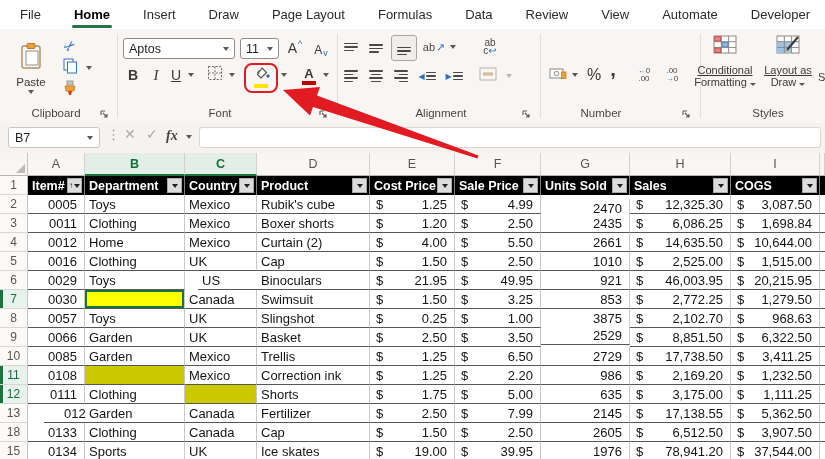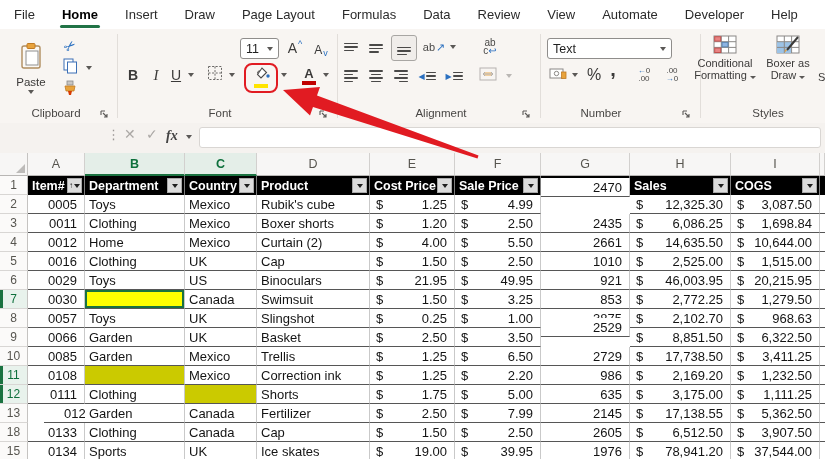--- a/index.html
+++ b/index.html
@@ -2,41 +2,41 @@
 <html><head>
 <meta charset="utf-8">
 <style>
   html,body{margin:0;padding:0;background:#fff;}
   #app{position:relative;width:825px;height:459px;overflow:hidden;
        font-family:"Liberation Sans",sans-serif;background:#fff;-webkit-font-smoothing:antialiased;}
 
   
   #tabsbar{position:absolute;left:0;top:0;width:825px;height:29px;background:#fff;
            display:flex;align-items:center;padding-left:14px;gap:27px;font-size:13px;color:#2b2b2b;white-space:nowrap;}
-  .tab{position:relative;cursor:default;}
+  .tab{position:relative;cursor:default;margin-left:6px;}
   .tab.active{font-weight:700;color:#000;}
   .tab.active::after{content:"";position:absolute;left:-2px;right:-2px;bottom:-6px;height:3px;background:#217346;border-radius:2px;}
 
   
   #ribbon{position:absolute;left:0;top:29px;width:825px;height:94px;background:#F8F5F2;border-bottom:1px solid #D8D4D0;}
   .vsep{position:absolute;top:5px;height:84px;width:1px;background:#E2DEDA;}
   .grplabel{position:absolute;top:78px;font-size:11.5px;color:#484644;text-align:center;}
   .launcher{position:absolute;top:80px;width:11px;height:11px;}
   .launcher svg{display:block;}
   .combo{position:absolute;height:21px;background:#fff;border:1px solid #8F8D8B;border-radius:3px;
          font-size:12.5px;color:#1f1f1f;display:flex;align-items:center;padding:0 5px;box-sizing:border-box;}
   .combo .cval{flex:1;overflow:hidden;}
   .chv{width:0;height:0;border-left:3.5px solid transparent;border-right:3.5px solid transparent;border-top:4px solid #5a5856;display:inline-block;}
   .chv.dis{border-top-color:#BAB7B4;}
   .ibtn{position:absolute;display:flex;align-items:center;justify-content:center;color:#3b3a39;}
   .bars{display:flex;flex-direction:column;width:14px;}
   .bars .b{height:1.5px;background:#4a4948;margin-top:2px;border-radius:1px;}
   .selbox{border:1px solid #A8A6A3;background:#F0EDEA;border-radius:3px;}
   .two-line-btn{position:absolute;display:flex;flex-direction:column;align-items:center;font-size:11px;color:#3b3a39;text-align:center;line-height:12px;}
-  .two-line-btn .lbl{margin-top:1px;}
+  .two-line-btn .lbl{margin-top:8px;text-decoration:underline;}
   .underbar{display:block;width:14px;height:4px;margin-top:1px;}
 
   
   #fbar{position:absolute;left:0;top:123px;width:825px;height:30px;background:#F5F2EF;border-bottom:1px solid #CFCBC7;}
   #namebox{position:absolute;left:8px;top:4px;width:92px;height:21px;background:#fff;border:1px solid #C8C5C2;border-radius:3px;
            display:flex;align-items:center;padding:0 6px;box-sizing:border-box;font-size:12.5px;color:#1f1f1f;}
   #namebox .cval{flex:1;}
   #fdots{position:absolute;left:107px;top:4px;font-size:13px;color:#9a9794;letter-spacing:0;}
   .fbtn{position:absolute;top:3px;font-size:14px;color:#ABA8A5;}
   #fxlbl{position:absolute;left:166px;top:5px;font-family:"Liberation Serif",serif;font-style:italic;font-weight:700;font-size:14px;color:#444;}
@@ -128,20 +128,24 @@
       </span>
     </div>
     <div class="grplabel" style="left:10px;width:92px;">Clipboard</div>
     <div class="launcher" style="left:99px;">
       <svg width="11" height="11" viewBox="0 0 11 11">
           <path d="M2 2 h4 M2 2 v4 M4 4 l4 4 M8 5 v3 h-3" stroke="#5a5856" fill="none" stroke-width="1.1"></path>
         </svg>
     </div>
     <div class="vsep" style="left:117px;"></div>
 
+    <div class="combo" style="left:123px;top:9px;width:112px;">
+      <span class="cval">Aptos</span>
+      <i class="chv"></i>
+    </div>
     <div class="combo" style="left:240px;top:9px;width:39px;">
       <span class="cval">11</span>
       <i class="chv"></i>
     </div>
     <div class="ibtn" style="left:284px;top:8px;width:22px;height:22px;font-size:14px;">A<span style="font-size:9px;color:#2B70C0;margin:-8px 0 0 1px;">^</span></div>
     <div class="ibtn" style="left:310px;top:10px;width:22px;height:22px;font-size:12px;">A<span style="font-size:9px;color:#2B70C0;margin:6px 0 0 1px;">v</span></div>
 
     <div class="ibtn" style="left:124px;top:35px;width:18px;height:22px;font-weight:700;font-size:14px;">B</div>
     <div class="ibtn" style="left:148px;top:35px;width:16px;height:22px;font-style:italic;font-family:'Liberation Serif',serif;font-size:15px;">I</div>
     <div class="ibtn" style="left:168px;top:35px;width:16px;height:22px;text-decoration:underline;font-size:14px;">U</div>
@@ -261,24 +265,20 @@
     </div>
     <i class="chv dis" style="position:absolute;left:506px;top:45px;"></i>
     <div class="grplabel" style="left:381px;width:120px;">Alignment</div>
     <div class="launcher" style="left:521px;">
       <svg width="11" height="11" viewBox="0 0 11 11">
           <path d="M2 2 h4 M2 2 v4 M4 4 l4 4 M8 5 v3 h-3" stroke="#5a5856" fill="none" stroke-width="1.1"></path>
         </svg>
     </div>
     <div class="vsep" style="left:540px;"></div>
 
-    <div class="combo" style="left:547px;top:9px;width:125px;">
-      <span class="cval">Text</span>
-      <i class="chv"></i>
-    </div>
     <div class="ibtn" style="left:547px;top:36px;width:22px;height:20px;">
       <span>
         <svg width="18" height="13" viewBox="0 0 18 13">
             <rect x="1" y="2" width="13" height="9" fill="#fff" stroke="#8a8886"></rect>
             <circle cx="7.5" cy="6.5" r="2.2" fill="none" stroke="#8a8886"></circle>
             <rect x="12.5" y="5" width="4.5" height="6.5" fill="#E8A33D" stroke="#C07B25" stroke-width="0.8"></rect>
           </svg>
       </span>
     </div>
     <i class="chv" style="position:absolute;left:572px;top:44px;"></i>
@@ -316,28 +316,32 @@
     <div class="two-line-btn" style="left:759px;top:6px;width:58px;">
       <span>
         <svg width="24" height="19" viewBox="0 0 24 19">
             <rect x="1" y="1" width="22" height="17" fill="#fff" stroke="#8a8886"></rect>
             <rect x="1" y="7" width="14" height="11" fill="#9DC3E6"></rect>
             <path d="M8.3 1 V18 M15.6 1 V18 M1 6.7 H23 M1 12.4 H23" stroke="#8a8886" fill="none"></path>
             <path d="M22 2 L11 15" stroke="#3b3a39" stroke-width="2"></path>
             <path d="M11 15 l-2.5 3 l0.8 -3.8 Z" fill="#E8A33D"></path>
           </svg>
       </span>
-      <span class="lbl">Boxer as</span>
+      <span class="lbl">Layout as</span>
       <span><span>Draw</span> <i class="chv" style="border-top-width:3.5px;"></i></span>
     </div>
     <div style="position:absolute;left:818px;top:42px;font-size:11px;color:#3b3a39;">S</div>
     <div class="grplabel" style="left:723px;width:90px;">Styles</div>
   </div>
 
   <div id="fbar">
+    <div id="namebox">
+      <span class="cval">B7</span>
+      <i class="chv"></i>
+    </div>
     <span id="fdots">⋮</span>
     <span class="fbtn" style="left:124px;">✕</span>
     <span class="fbtn" style="left:146px;">✓</span>
     <span id="fxlbl">fx</span>
     <i class="chv" style="position:absolute;left:186px;top:12px;"></i>
     <div id="ffield"></div>
   </div>
 
   <div id="grid">
     <div id="cornercell">
@@ -419,21 +423,21 @@
         <div class="dcell left" style="left: 185px; top: 42px; width: 72px;">Mexico</div>
         <div class="dcell left" style="left: 257px; top: 42px; width: 113px;">Rubik's cube</div>
         <div class="dcell cur" style="left: 370px; top: 42px; width: 85px;">
           <span>$</span>
           <span>1.25</span>
         </div>
         <div class="dcell cur" style="left: 455px; top: 42px; width: 86px;">
           <span>$</span>
           <span>4.99</span>
         </div>
-        <div class="dcell right" style="left: 541px; top: 25px; width: 89px;">2470</div>
+        <div class="dcell right" style="left: 541px; top: 46px; width: 89px;">2470</div>
         <div class="dcell cur" style="left: 630px; top: 42px; width: 101px;">
           <span>$</span>
           <span>12,325.30</span>
         </div>
         <div class="dcell cur" style="left: 731px; top: 42px; width: 89px;">
           <span>$</span>
           <span>3,087.50</span>
         </div>
         <div class="dcell" style="left: 820px; top: 42px; width: 5px; border-right: none;"></div>
       </div>
@@ -509,21 +513,21 @@
         <div class="dcell cur" style="left: 731px; top: 99px; width: 89px;">
           <span>$</span>
           <span>1,515.00</span>
         </div>
         <div class="dcell" style="left: 820px; top: 99px; width: 5px; border-right: none;"></div>
       </div>
       <div>
         <div class="rowhdr" style="top: 118px;">6</div>
         <div class="dcell right" style="left: 28px; top: 118px; width: 57px;">0029</div>
         <div class="dcell left" style="left: 85px; top: 118px; width: 100px;">Toys</div>
-        <div class="dcell left" style="left: 185px; top: 118px; width: 72px;">US</div>
+        <div class="dcell left" style="left: 198px; top: 118px; width: 72px;">US</div>
         <div class="dcell left" style="left: 257px; top: 118px; width: 113px;">Binoculars</div>
         <div class="dcell cur" style="left: 370px; top: 118px; width: 85px;">
           <span>$</span>
           <span>21.95</span>
         </div>
         <div class="dcell cur" style="left: 455px; top: 118px; width: 86px;">
           <span>$</span>
           <span>49.95</span>
         </div>
         <div class="dcell right" style="left: 541px; top: 118px; width: 89px;">921</div>
@@ -594,21 +598,21 @@
         <div class="dcell left" style="left: 185px; top: 175px; width: 72px;">UK</div>
         <div class="dcell left" style="left: 257px; top: 175px; width: 113px;">Basket</div>
         <div class="dcell cur" style="left: 370px; top: 175px; width: 85px;">
           <span>$</span>
           <span>2.50</span>
         </div>
         <div class="dcell cur" style="left: 455px; top: 175px; width: 86px;">
           <span>$</span>
           <span>3.50</span>
         </div>
-        <div class="dcell right" style="left: 541px; top: 165px; width: 89px;">2529</div>
+        <div class="dcell right" style="left: 541px; top: 173px; width: 89px;">2529</div>
         <div class="dcell cur" style="left: 630px; top: 175px; width: 101px;">
           <span>$</span>
           <span>8,851.50</span>
         </div>
         <div class="dcell cur" style="left: 731px; top: 175px; width: 89px;">
           <span>$</span>
           <span>6,322.50</span>
         </div>
         <div class="dcell" style="left: 820px; top: 175px; width: 5px; border-right: none;"></div>
       </div>

